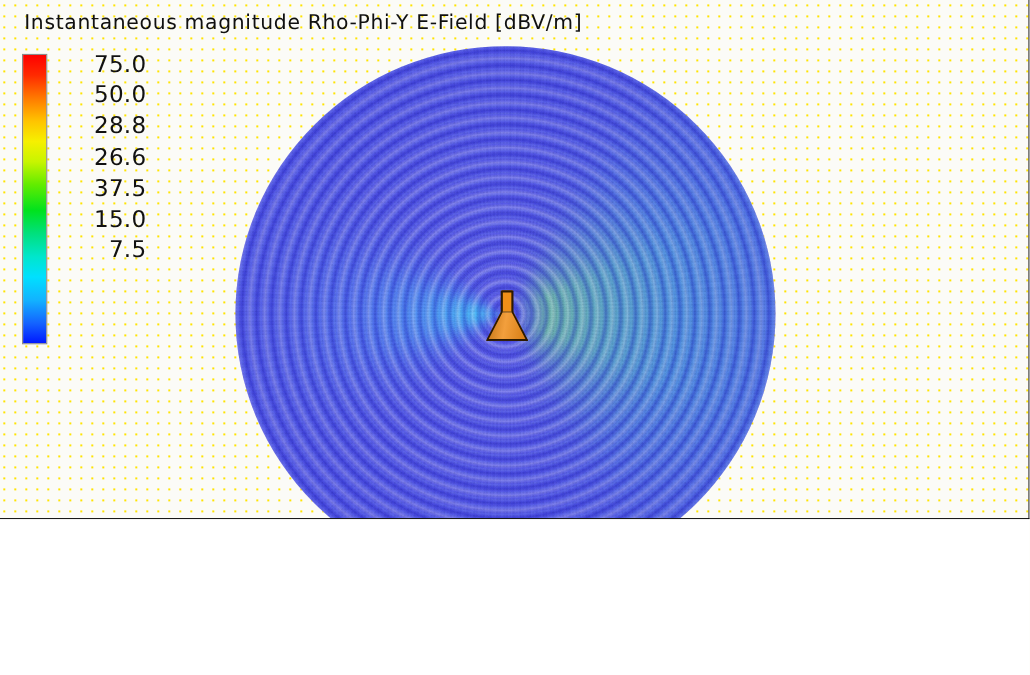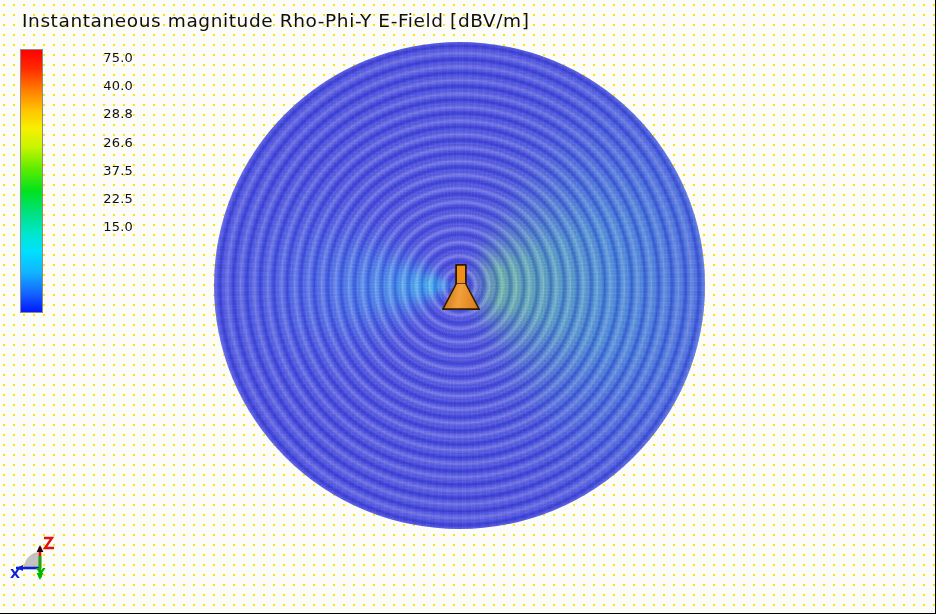--- a/index.html
+++ b/index.html
@@ -3,21 +3,21 @@
 <meta charset="utf-8">
 <style>
   html, body {
     margin: 0;
     padding: 0;
     background: #ffffff;
   }
   #app {
     position: relative;
     width: 936px;
-    height: 614px;
+    height: 472px;
     overflow: hidden;
     background-color: #fbfbf7;
     
     background-image:
       radial-gradient(circle at 1px 1px, #ffe400 0.9px, rgba(255,228,0,0) 1.3px);
     background-size: 10px 10px;
     background-position: 3px 4px;
     font-family: "DejaVu Sans", sans-serif;
     border-right: 1px solid #000;
     border-bottom: 1px solid #000;
@@ -71,21 +71,21 @@
   #legend-ticks {
     position: absolute;
     left: 28px;
     top: -5px;
     width: 85px;
   }
   .legend-tick {
     height: 28.2px;
     line-height: 28.2px;
     text-align: right;
-    font-size: 13px;
+    font-size: 21px;
     color: #111111;
     letter-spacing: 0.2px;
   }
 
   
   #field-plot {
     position: absolute;
     left: 214px;
     top: 42px;
     width: 491px;
@@ -272,26 +272,26 @@
 <body>
 
 <div id="app">
 
   <div id="plot-title">Instantaneous magnitude Rho-Phi-Y E-Field [dBV/m]</div>
 
   <div id="legend">
     <div id="legend-bar"></div>
     <div id="legend-ticks">
       <div class="legend-tick">75.0</div>
-      <div class="legend-tick">40.0</div>
+      <div class="legend-tick">50.0</div>
       <div class="legend-tick">28.8</div>
       <div class="legend-tick">26.6</div>
       <div class="legend-tick">37.5</div>
-      <div class="legend-tick">22.5</div>
       <div class="legend-tick">15.0</div>
+      <div class="legend-tick">7.5</div>
     </div>
   </div>
 
   <div id="field-plot">
     <div class="field-layer" id="field-base"></div>
     <div class="field-layer" id="field-mainlobe"></div>
     <div class="field-layer" id="field-backlobe"></div>
     <div class="field-layer" id="field-rings"></div>
     <div class="field-layer" id="field-rings-fine"></div>
     <div class="field-layer" id="field-streaks"></div>

